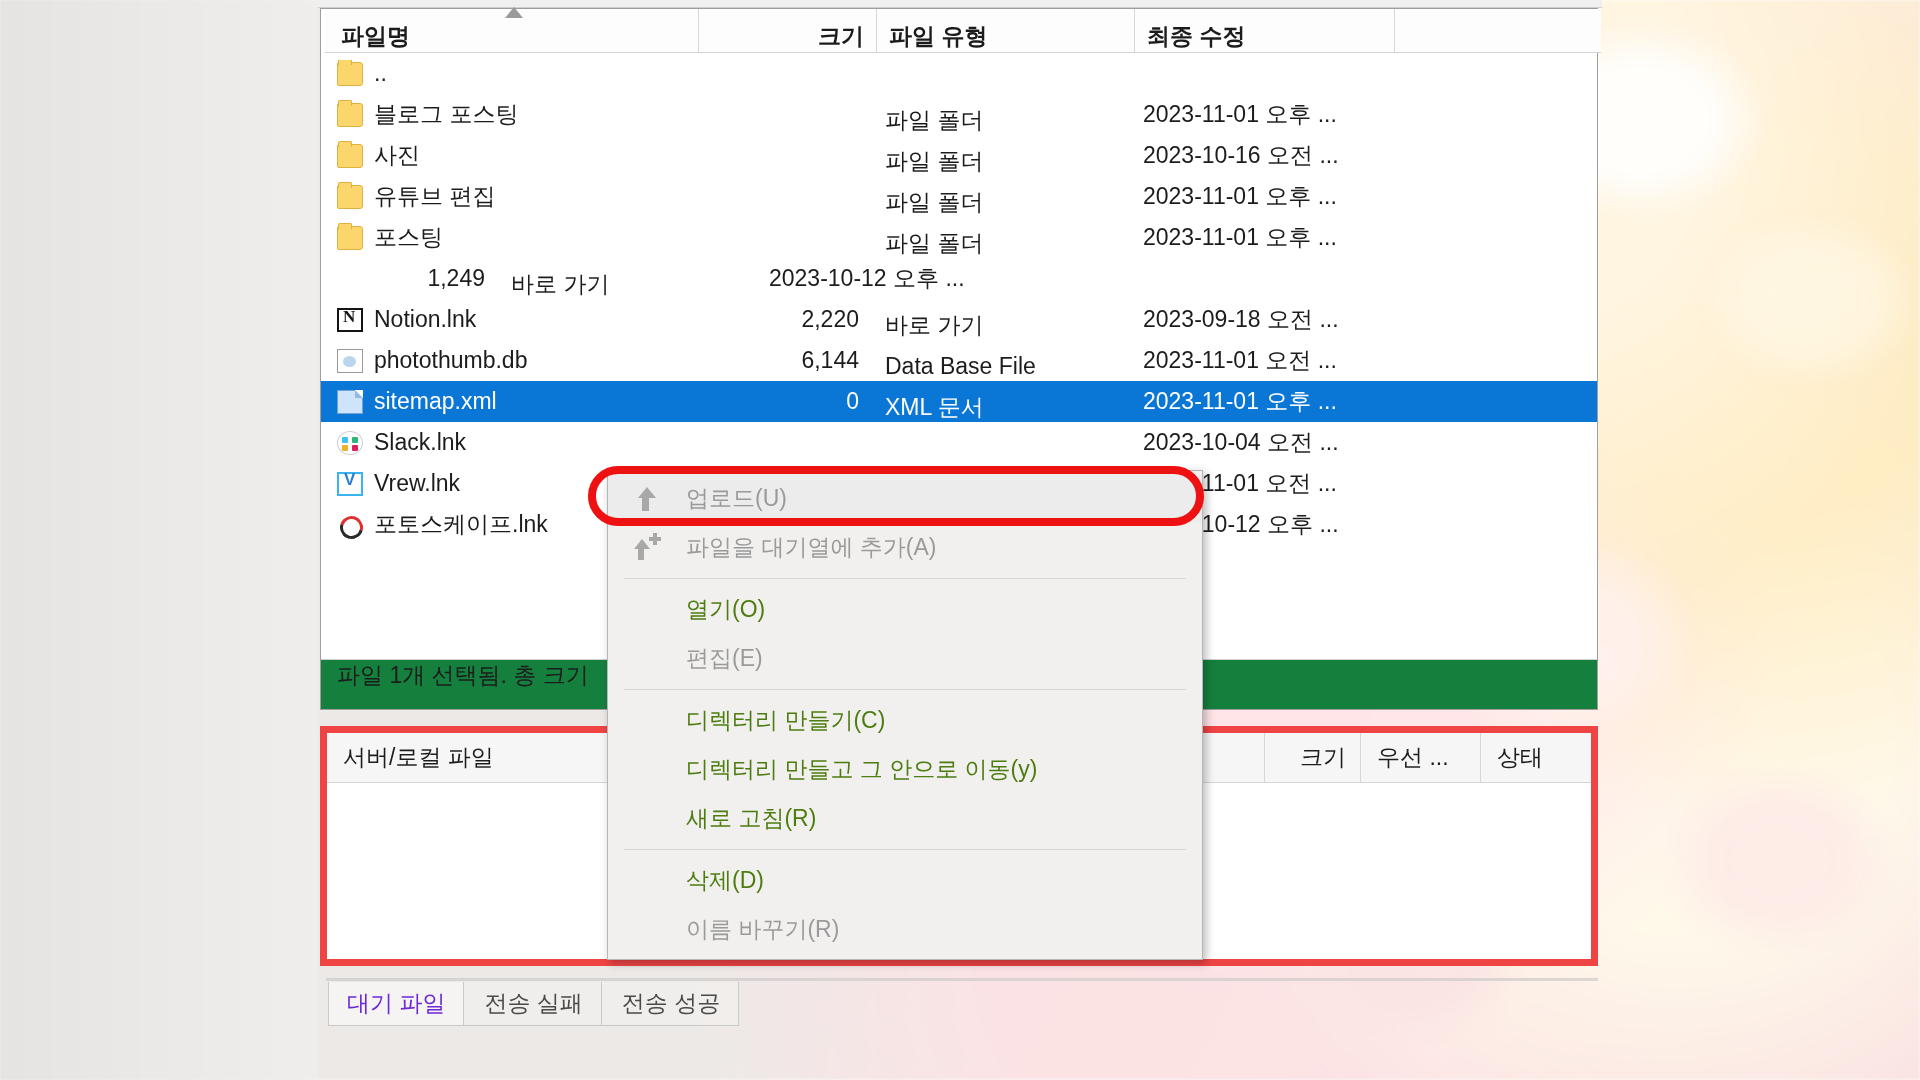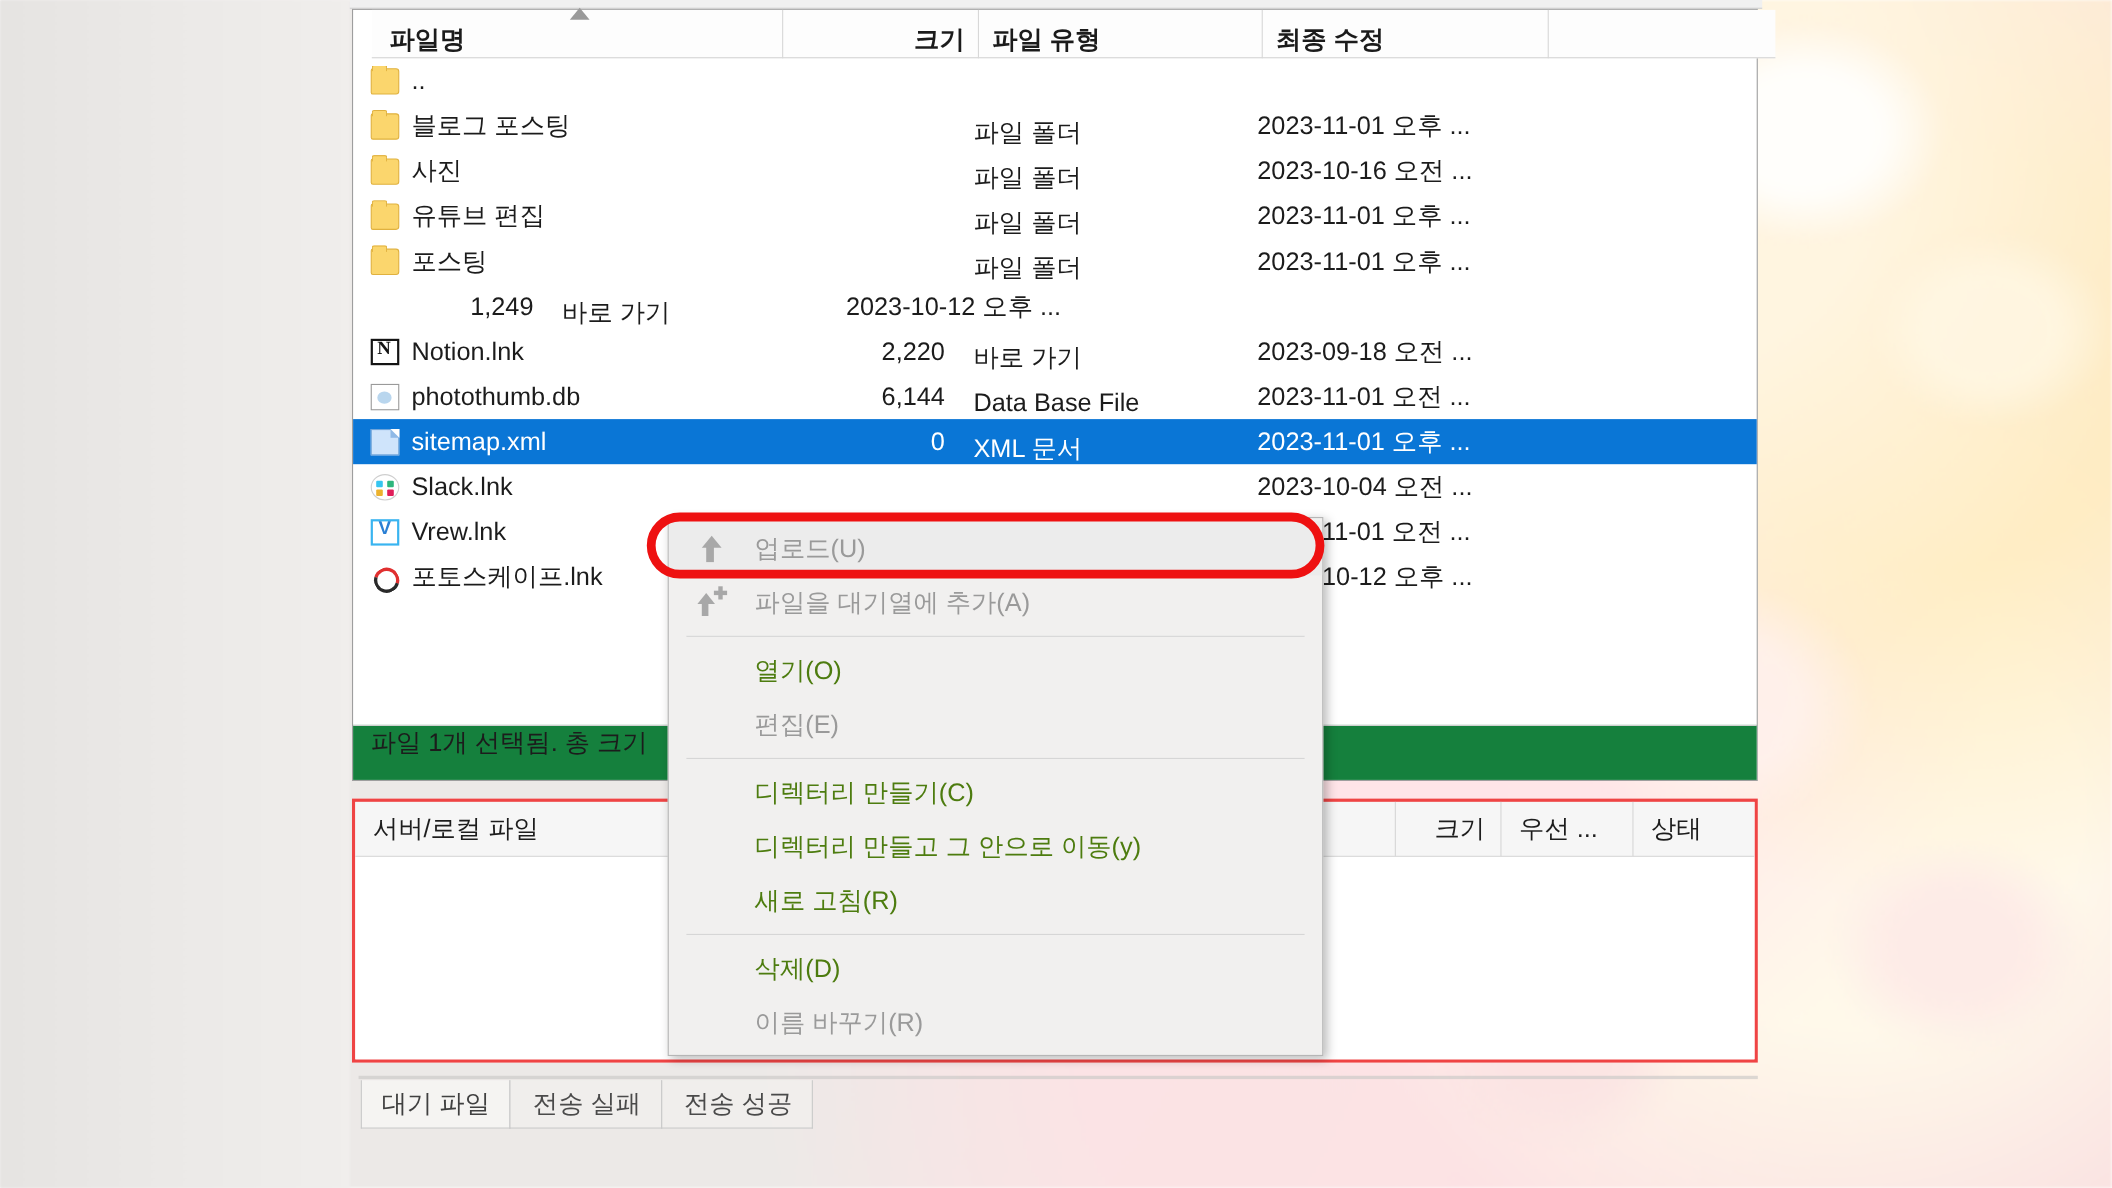--- a/index.html
+++ b/index.html
@@ -55,21 +55,21 @@
     background:#f0f0f0; border-bottom:1px solid #cfcfcf;
   }
 
   
   #filelist{
     position:absolute; left:2px; top:22px; width:1278px; height:702px;
     background:#ffffff;
     border:1px solid #9e9e9e;
   }
   #header{
-    position:absolute; left:17px; top:0; width:100%; height:44px;
+    position:absolute; left:4px; top:0; width:100%; height:44px;
     background:#fdfdfd; border-bottom:1px solid #d4d4d4;
     display:flex; align-items:flex-start;
   }
   .hcell{
     position:relative; height:44px;
     font-size:23px; color:#1b1b1b; font-weight:600;
     padding-top:12px;
     border-right:1px solid #d8d8d8;
   }
   .hcell.c-name{ width:374px; padding-left:16px;}
@@ -125,21 +125,21 @@
   #statusbar{
     position:absolute; left:0; bottom:0; width:100%; height:50px;
     border-top:1px solid #d0d0d0; background:#15803d;
     display:flex; align-items:flex-start; padding-left:16px;
     font-size:23px; color:#1c1c1c; white-space:nowrap;
   }
 
   
   #queue{
     position:absolute; left:2px; top:740px; width:1278px; height:240px;
-    background:#ffffff; border:3px solid #ef4444;
+    background:#ffffff; border:7px solid #ef4444;
   }
   #qheader{
     position:absolute; left:0; top:0; width:100%; height:50px;
     background:#f6f6f6; border-bottom:1px solid #d6d6d6;
     display:flex; align-items:center;
   }
   .qh{ height:50px; display:flex; align-items:center; font-size:23px; color:#1d1d1d; border-right:1px solid #d6d6d6; padding-left:16px;}
   .qh.grow{ flex:1 1 auto; }
   .qh.sz{ width:96px; justify-content:flex-end; padding-right:14px; padding-left:0;}
   .qh.pr{ width:120px; }
@@ -152,21 +152,21 @@
     display:flex; align-items:flex-start; gap:0px;
   }
   .tab{
     height:44px; padding:0 18px;
     display:flex; align-items:center;
     font-size:23px; color:#4a4a4a;
     border:1px solid #c9c9c9; border-top:none;
     background:rgba(244,242,240,0.55);
   }
   .tab + .tab{ margin-left:-1px;padding-left:20px; }
-  .tab.active{ background:rgba(250,248,246,0.7); color:#404040;}
+  .tab.active{ background:rgba(250,248,246,0.7); color:#6d28d9;}
   #tabstrip-line{
     position:absolute; left:8px; top:992px; width:1272px; height:3px;
     background:rgba(205,203,201,0.7);
   }
 
   
   #ctxmenu{
     position:absolute;
     left:607px; top:470px; width:596px;
     background:#f1f0ef;

